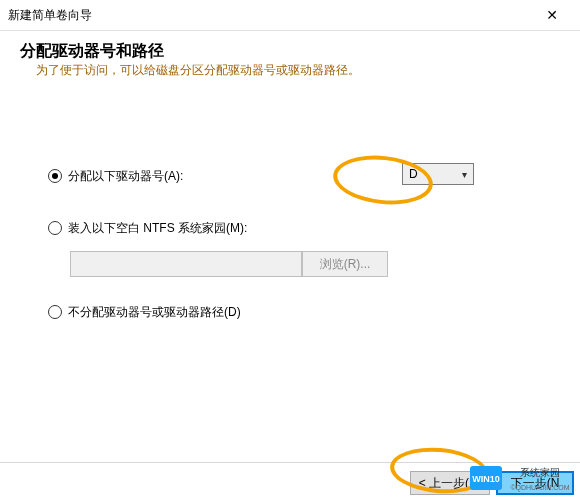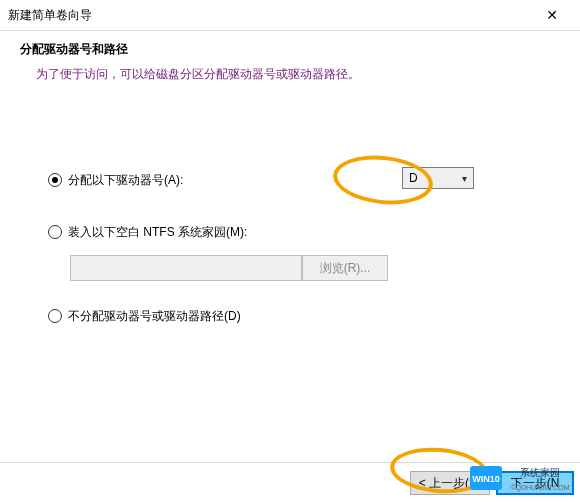--- a/index.html
+++ b/index.html
@@ -29,27 +29,27 @@
     cursor: pointer;
   }
   .hr-top {
     border-top: 1px solid #e0e0e0;
   }
   .header {
     padding: 10px 20px 6px 20px;
   }
   .header .htitle {
     font-weight: bold;
-    font-size: 12px;
-    margin-bottom: 8px;
+    font-size: 16px;
+    margin-bottom: 0;
   }
   .header .hdesc {
     font-size: 12px;
     padding-left: 16px;
-    color: #701a75;
+    color: #a16207;
   }
   .content {
     padding: 76px 48px 0 48px;
     position: relative;
   }
   .row {
     display: flex;
     align-items: center;
     height: 30px;
   }

